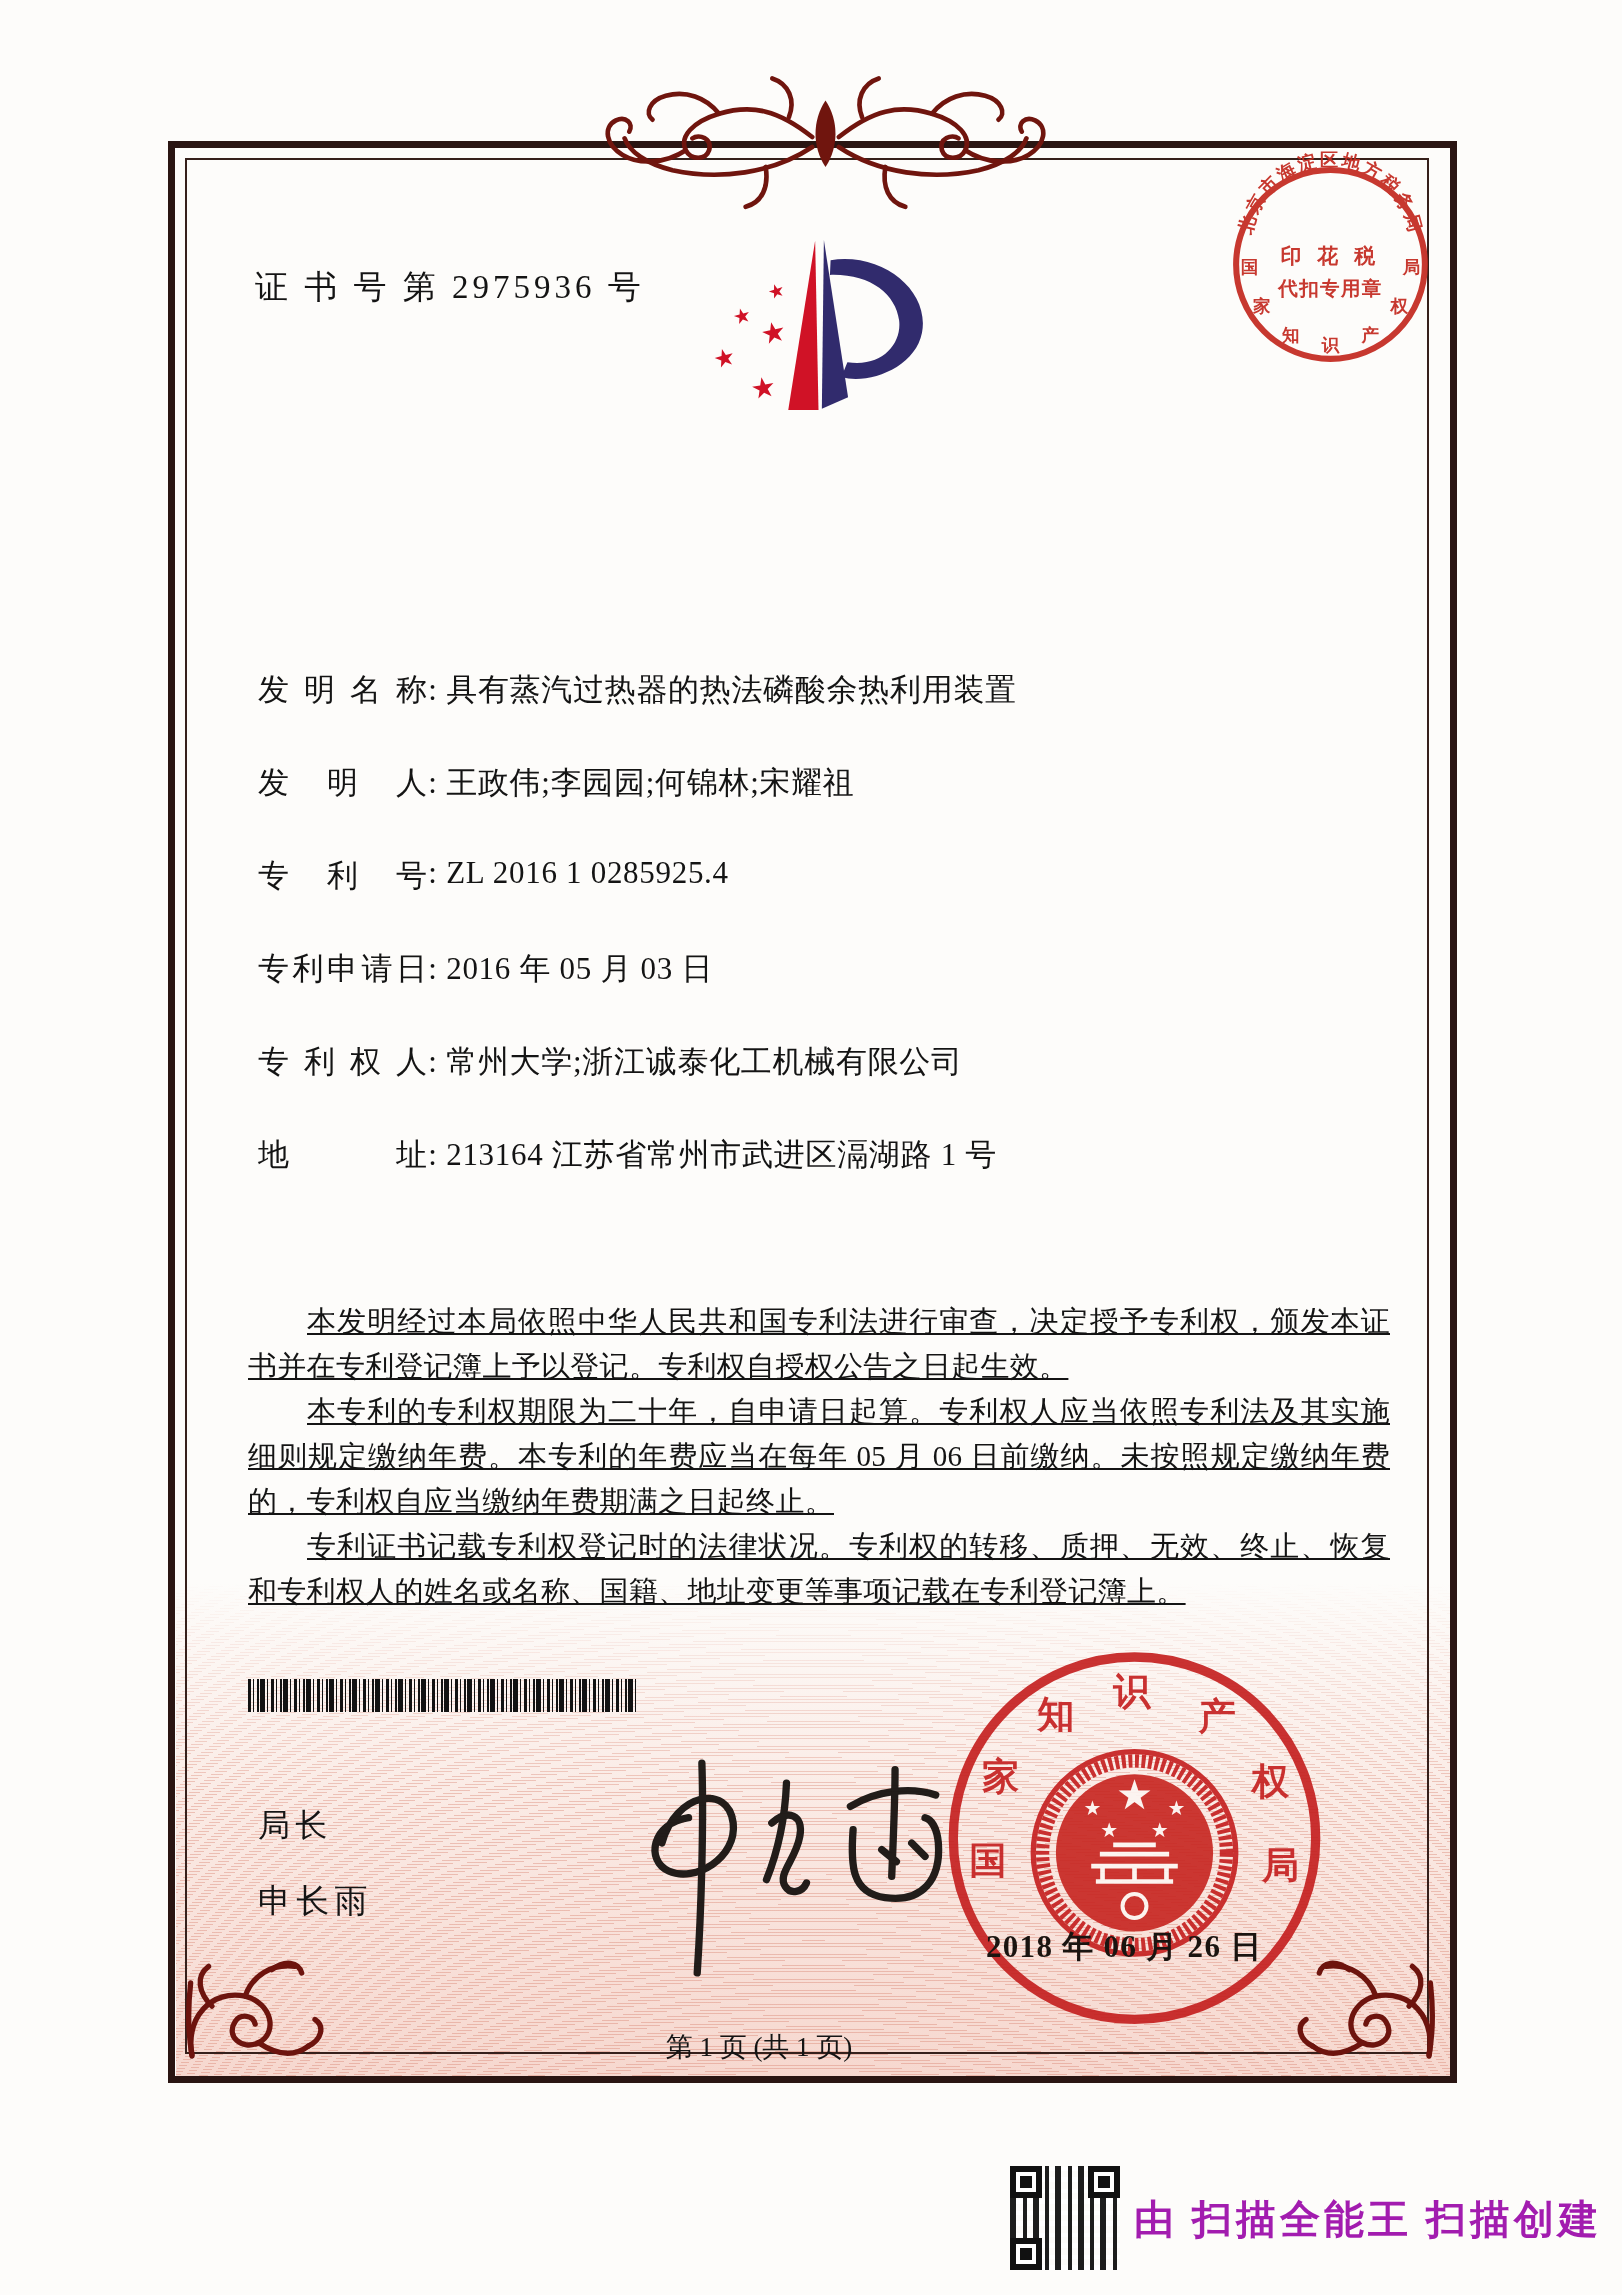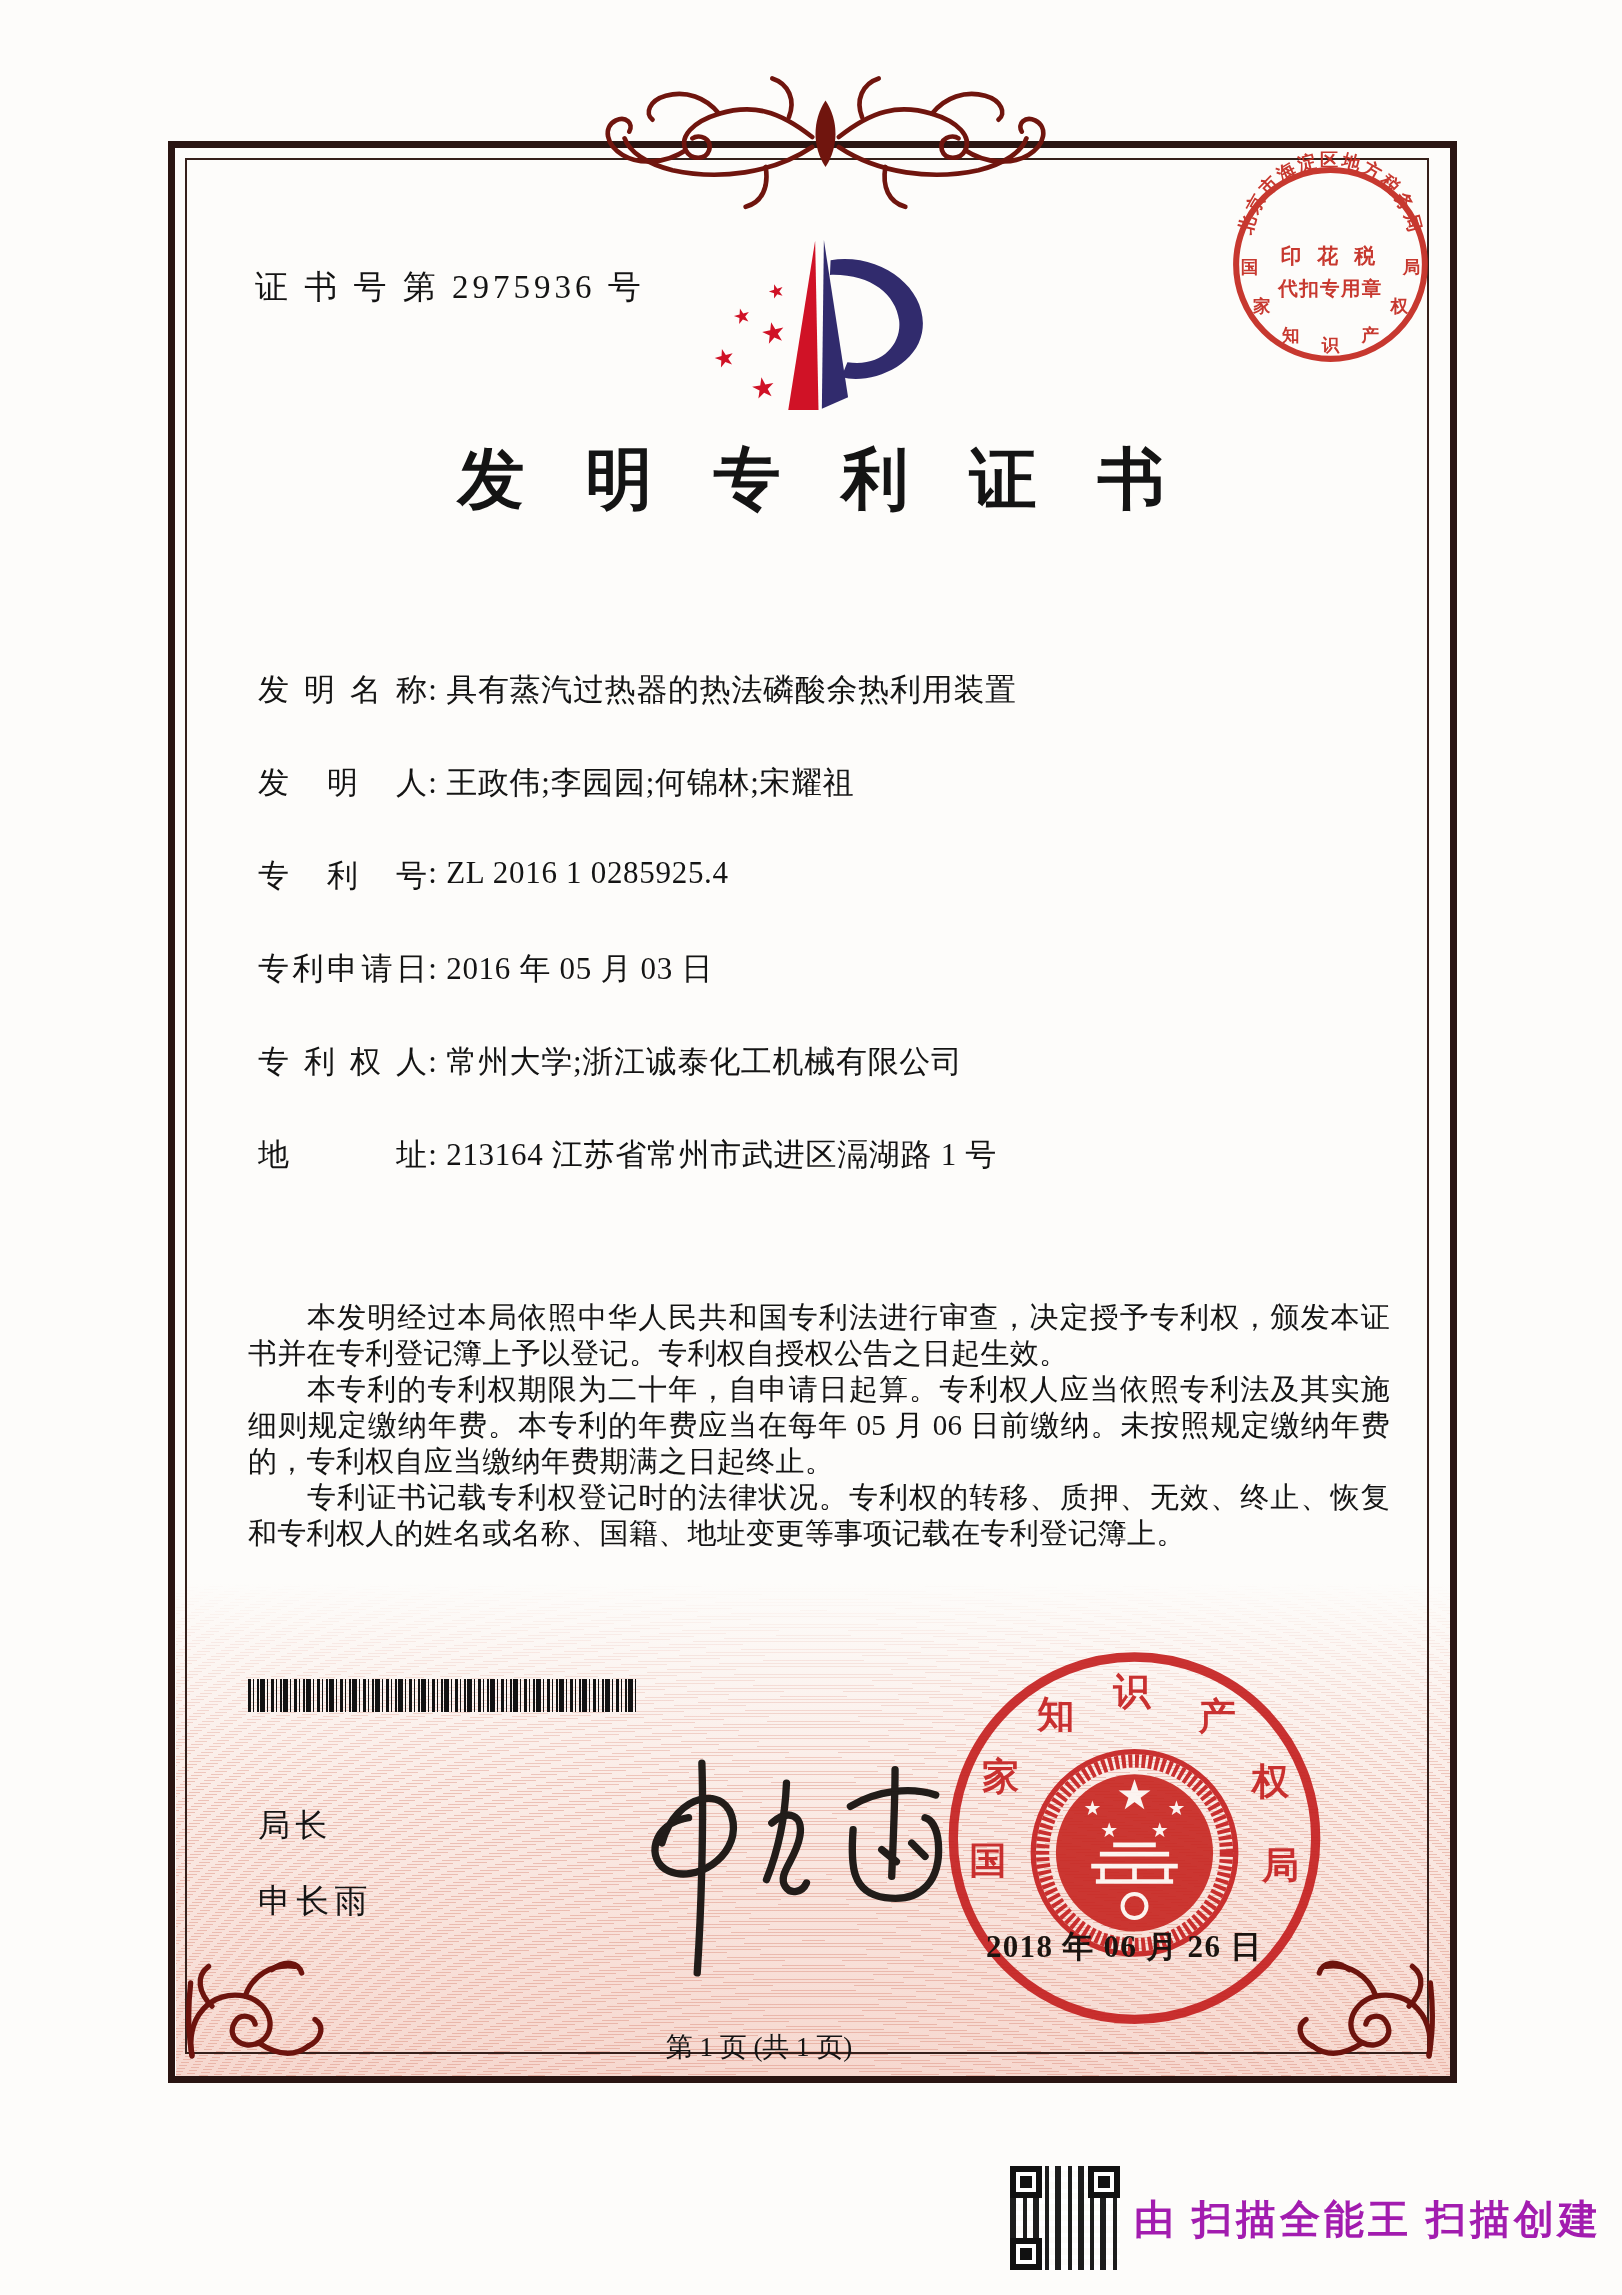--- a/index.html
+++ b/index.html
@@ -21,21 +21,21 @@
 
   
   .cert-no{left:255px;top:265px;font-size:33px;letter-spacing:4px;z-index:3;}
   .title{left:0;top:434px;width:1622px;text-align:center;font-size:67px;font-weight:600;
          letter-spacing:61px;text-indent:61px;z-index:3;}
   .field-row{left:258px;width:1144px;height:41px;font-size:31px;z-index:3;}
   .field-label{display:inline-block;width:169px;text-align:justify;text-align-last:justify;vertical-align:top;}
   .field-colon{margin-left:1.3px;}
   .field-value{margin-left:9.3px;letter-spacing:0.7px;}
   .grant2{position:absolute;left:546px;top:0;}
-  .paras{left:248px;top:1299px;width:1142px;z-index:3;font-size:29px;line-height:36px;text-align:justify;letter-spacing:0.3px;}
+  .paras{left:248px;top:1299px;width:1142px;z-index:3;font-size:29px;line-height:45px;text-align:justify;letter-spacing:0.3px;text-decoration:underline;}
   .paras p{margin:0;text-indent:59px;}
 
   
   .barcode{left:248px;top:1679px;width:391px;height:33px;z-index:3;
     background:repeating-linear-gradient(90deg,#121212 0 2.7px,transparent 2.7px 4.7px,#121212 4.7px 6px,
       transparent 6px 9.3px,#121212 9.3px 10.6px,transparent 10.6px 12px,#121212 12px 16.6px,
       transparent 16.6px 18.6px,#121212 18.6px 20px,transparent 20px 23px);}
 
   .director-title{left:258px;top:1804px;font-size:32px;letter-spacing:5.3px;z-index:3;}
   .director-name{left:258px;top:1879px;font-size:33px;letter-spacing:5.3px;z-index:3;}
@@ -132,21 +132,20 @@
         <text x="53" y="222">家</text>
         <text x="96" y="265">知</text>
         <text x="155" y="280">识</text>
         <text x="214" y="265">产</text>
         <text x="257" y="222">权</text>
         <text x="275" y="165">局</text>
       </g>
     </g>
   </svg>
 
-  <div class="abs title">发明专利证书</div>
 
   <div class="abs field-row" style="top:762px">
     <span class="field-label">发明人</span><span class="field-colon">:</span><span class="field-value">王政伟;李园园;何锦林;宋耀祖</span>
   </div>
   <div class="abs field-row" style="top:669px">
     <span class="field-label">发明名称</span><span class="field-colon">:</span><span class="field-value">具有蒸汽过热器的热法磷酸余热利用装置</span>
   </div>
   <div class="abs field-row" style="top:855px">
     <span class="field-label">专利号</span><span class="field-colon">:</span><span class="field-value">ZL 2016 1 0285925.4</span>
   </div>

